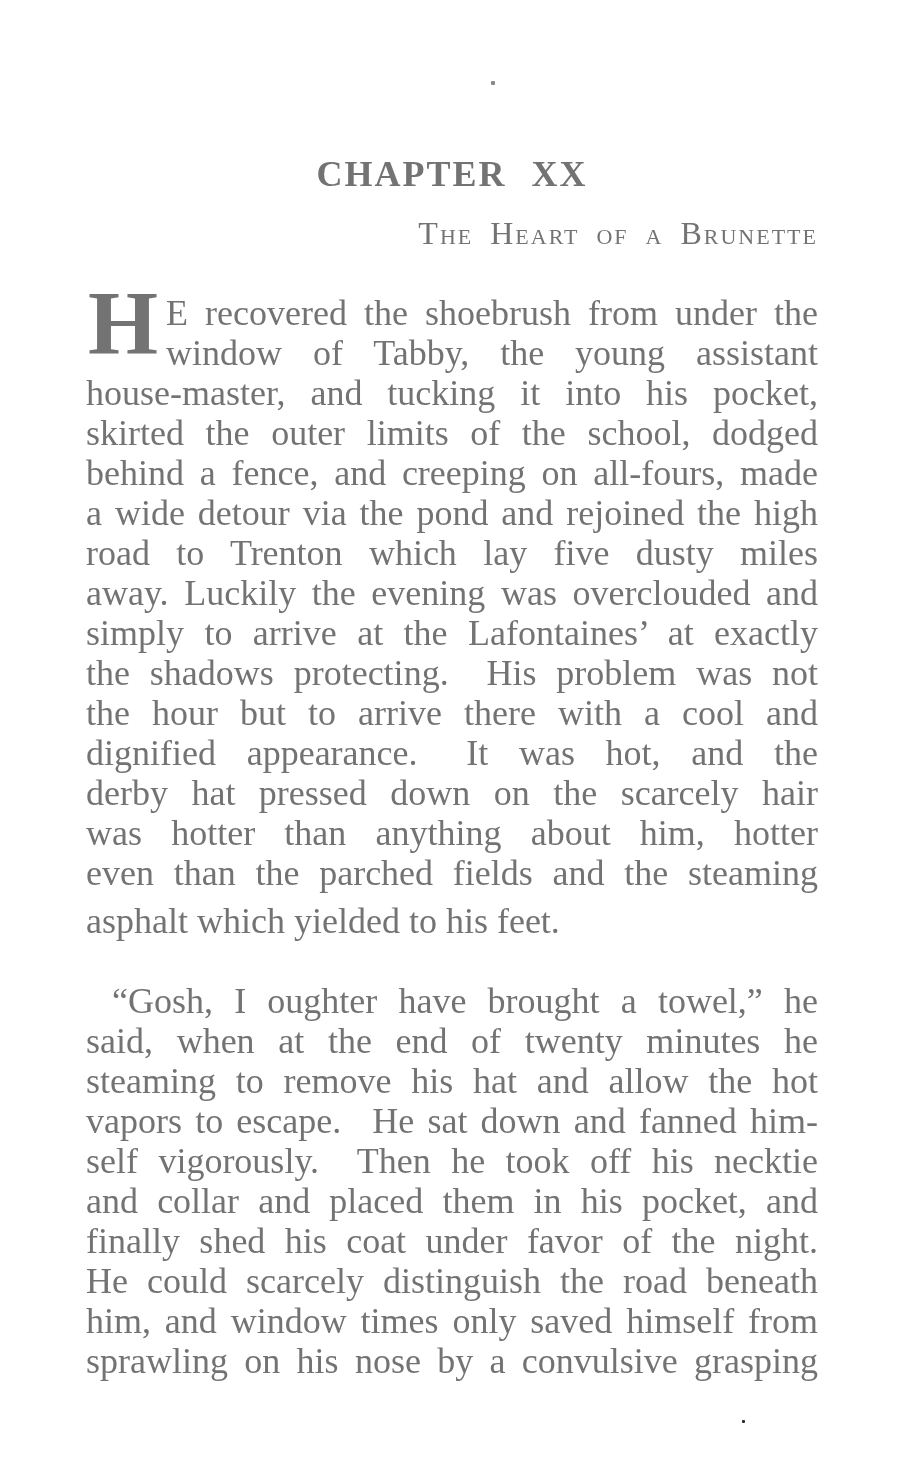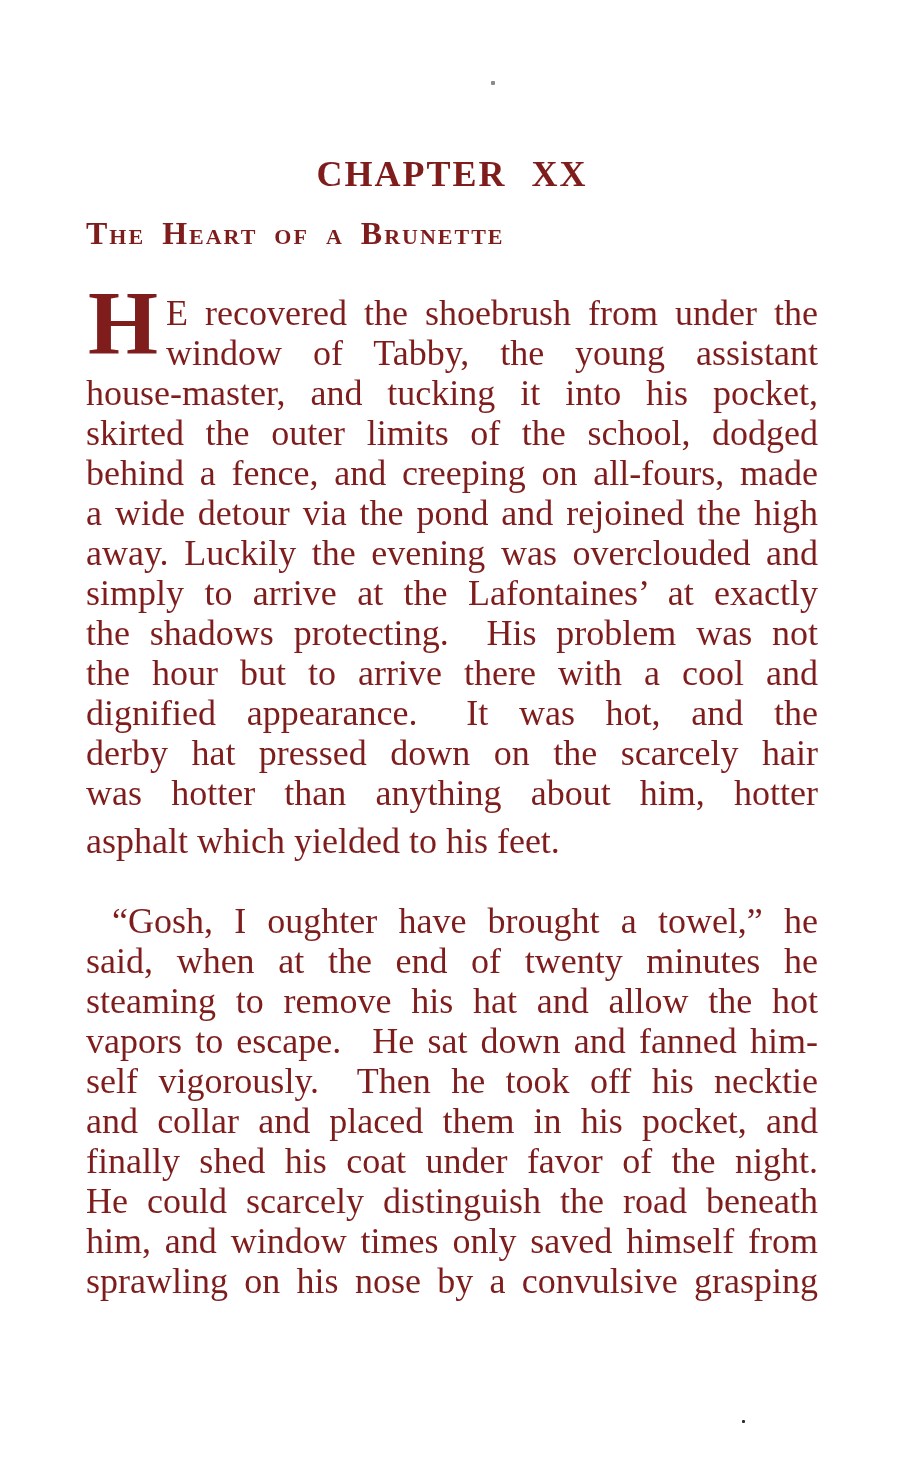--- a/index.html
+++ b/index.html
@@ -34,24 +34,24 @@
     font-weight: bold;
     letter-spacing: 2px;
     word-spacing: 14px;
     white-space: nowrap;
   }
   .subtitle {
     position: absolute;
     top: 217px;
     left: 0;
     right: 0;
-    text-align: left;
+    text-align: right;
     font-size: 32px;
     line-height: 32px;
-    font-weight: bold;
+    font-weight: normal;
     font-variant: small-caps;
     letter-spacing: 2px;
     word-spacing: 7px;
     white-space: nowrap;
   }
   .bodytext {
     position: absolute;
     top: 293px;
     left: 0;
     width: 732px;
@@ -83,40 +83,42 @@
     margin-top: 40px;
   }
   .speck {
     position: absolute;
     border-radius: 1px;
   }
 </style>
 </head>
 <body>
 
-<div class="page" style="background: rgb(255, 255, 255); color: #7f1d1d;">
+<div class="page" style="background: rgb(255, 255, 255); color: #737373;">
   <div class="content">
     <div class="chapter">CHAPTER XX</div>
     <div class="subtitle">The Heart of a Brunette</div>
     <div class="bodytext" id="bodytext">
         <div class="paragraph">
           <span class="dropcap">H</span>
           <div class="line">E recovered the shoebrush from under the</div>
           <div class="line">window of Tabby, the young assistant</div>
           <div class="line">house-master, and tucking it into his pocket,</div>
           <div class="line">skirted the outer limits of the school, dodged</div>
           <div class="line">behind a fence, and creeping on all-fours, made</div>
           <div class="line">a wide detour via the pond and rejoined the high</div>
+          <div class="line">road to Trenton which lay five dusty miles</div>
           <div class="line">away. Luckily the evening was overclouded and</div>
           <div class="line">simply to arrive at the Lafontaines’ at exactly</div>
           <div class="line">the shadows protecting.  His problem was not</div>
           <div class="line">the hour but to arrive there with a cool and</div>
           <div class="line">dignified appearance.  It was hot, and the</div>
           <div class="line">derby hat pressed down on the scarcely hair</div>
           <div class="line">was hotter than anything about him, hotter</div>
+          <div class="line">even than the parched fields and the steaming</div>
           <div class="line last-left">asphalt which yielded to his feet.</div>
         </div>
         <div class="paragraph">
           <div class="line indent">“Gosh, I oughter have brought a towel,” he</div>
           <div class="line">said, when at the end of twenty minutes he</div>
           <div class="line">steaming to remove his hat and allow the hot</div>
           <div class="line">vapors to escape.  He sat down and fanned him-</div>
           <div class="line">self vigorously.  Then he took off his necktie</div>
           <div class="line">and collar and placed them in his pocket, and</div>
           <div class="line">finally shed his coat under favor of the night.</div>

